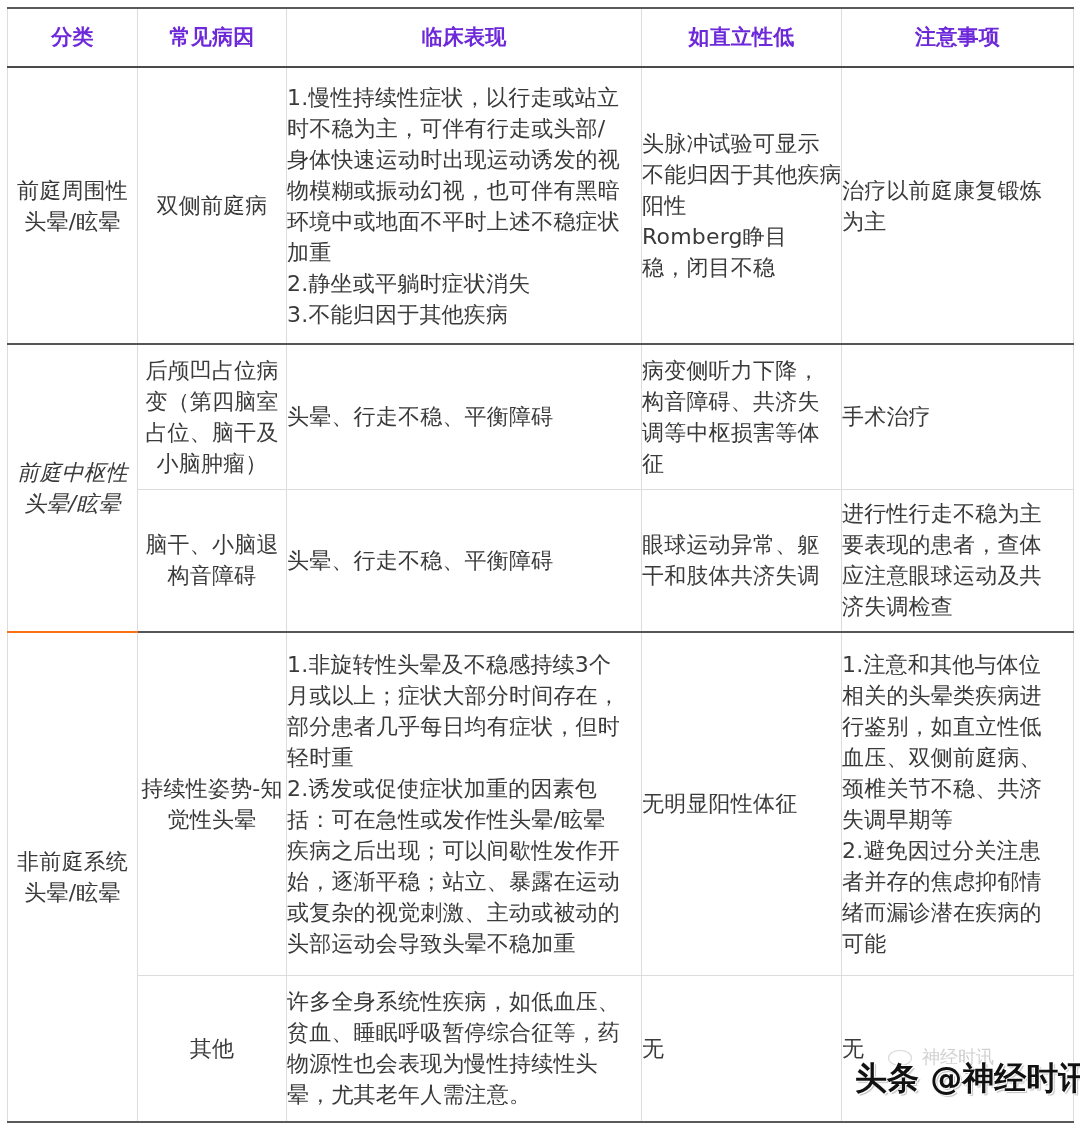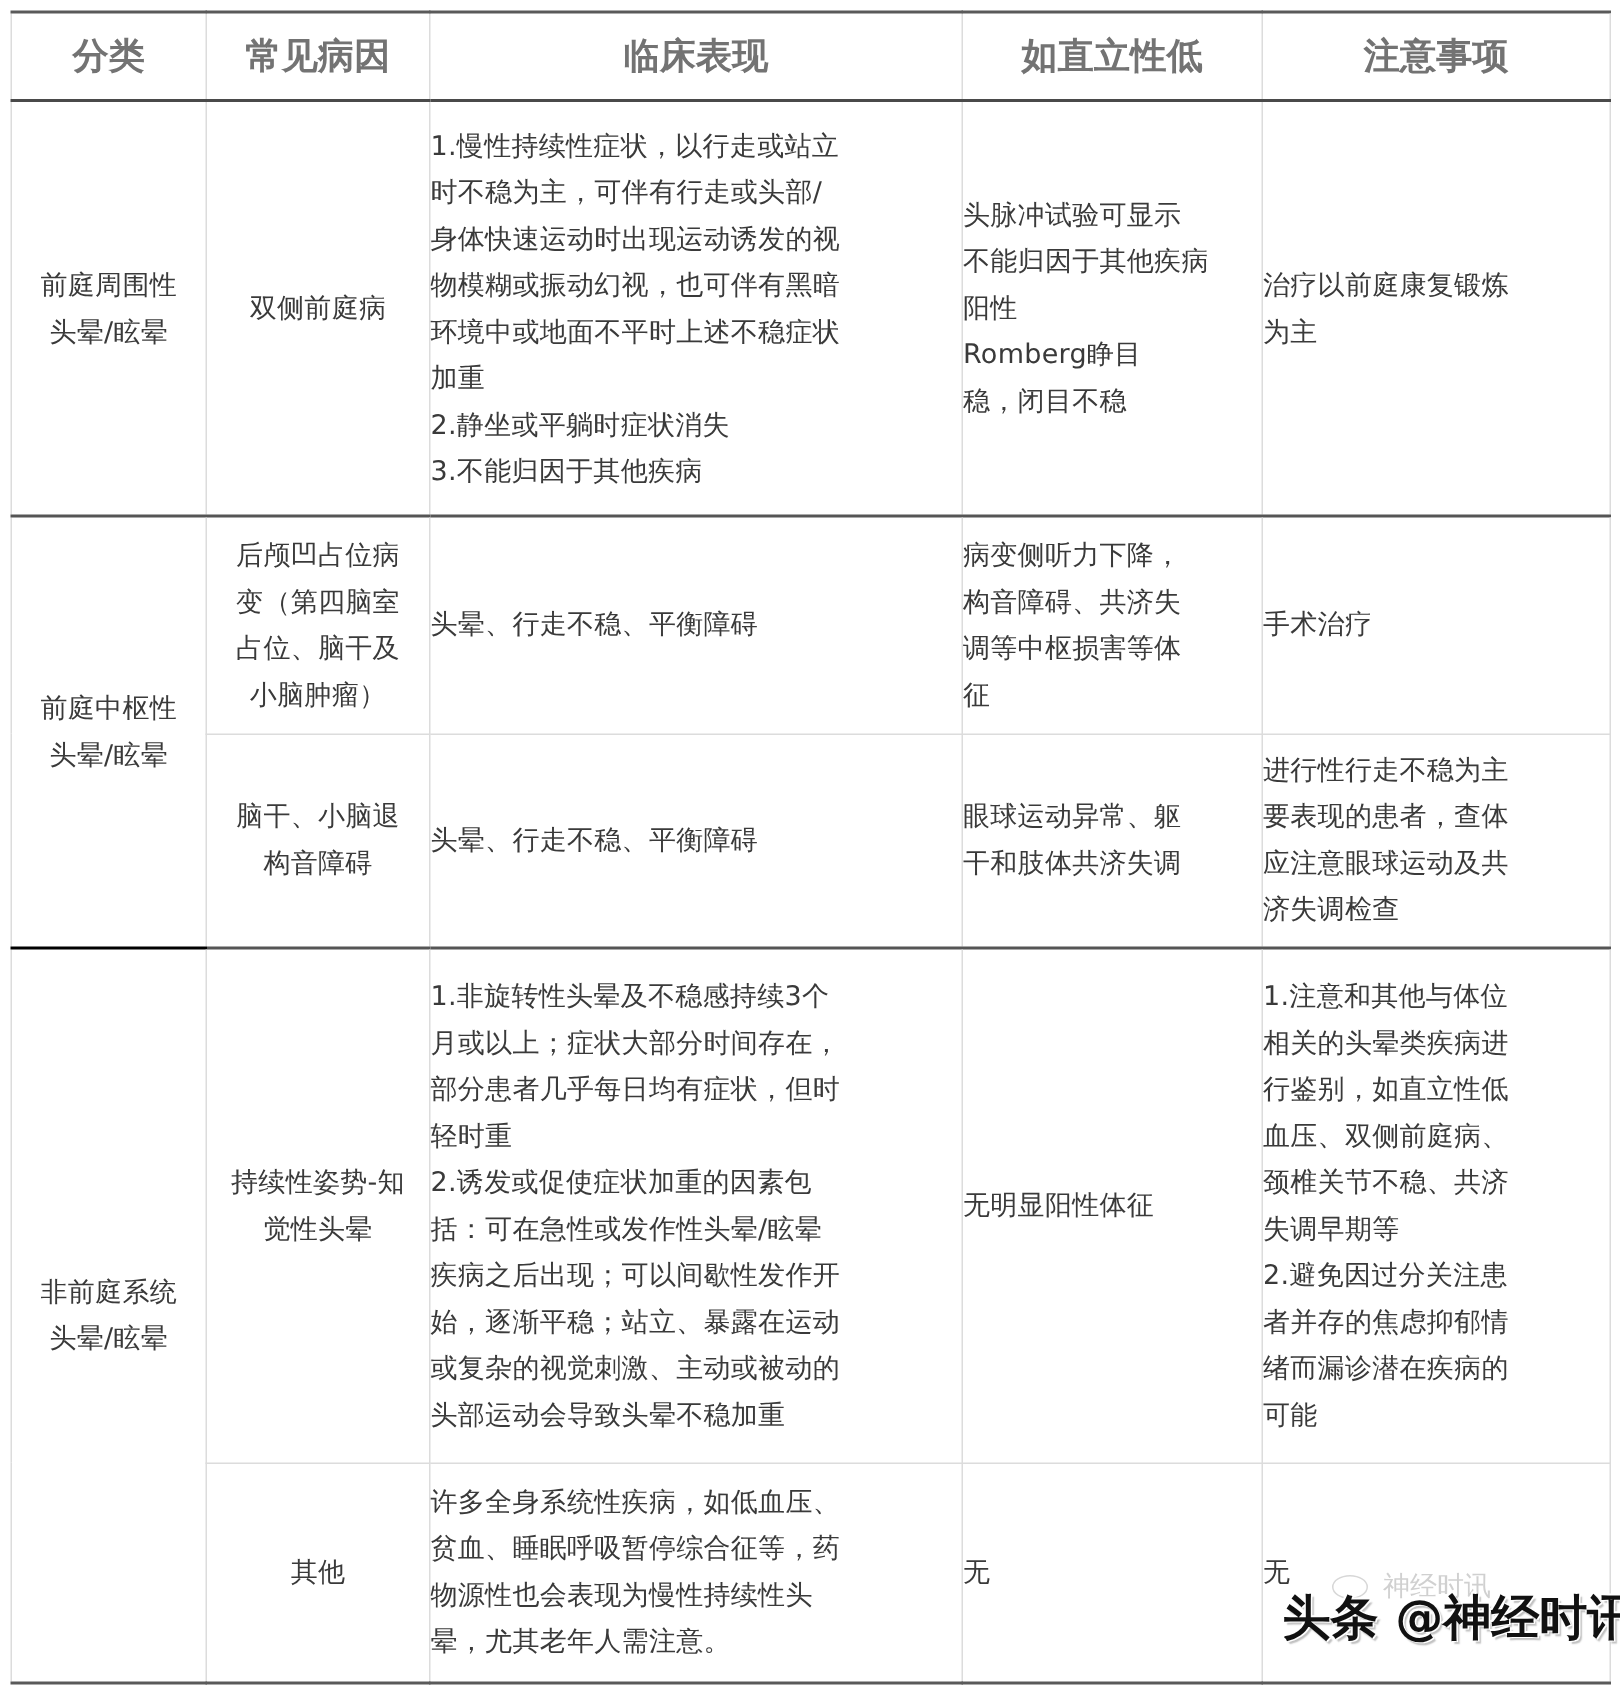--- a/index.html
+++ b/index.html
@@ -14,37 +14,37 @@
     border-collapse: collapse;
     table-layout: fixed;
     border-top: 2px solid #5a5a5a;
     border-bottom: 2px solid #5a5a5a;
   }
   table.main th, table.main td {
     border-left: 1px solid #dcdcdc;
     border-right: 1px solid #dcdcdc;
     padding: 0;
     vertical-align: middle;
-    font-size: 18px;
+    font-size: 22px;
     line-height: 31px;
     letter-spacing: 0.2px;
   }
   table.main th {
     height: 57px;
-    color: #737373;
+    color: #6d28d9;
     font-weight: bold;
-    font-size: 24px;
+    font-size: 21px;
     border-bottom: 2px solid #4a4a4a;
   }
   td.center { text-align: center; padding: 0 10px; }
   td.left { text-align: left; padding: 0 12px 0 26px; }
   td.left2 { text-align: left; padding: 0 8px 0 26px; margin-top: 40px; }
   tr.group-end td { border-bottom: 2px solid #555555; }
   tr.sub-end td.sub { border-bottom: 1px solid #dcdcdc; }
-  td.group-cell { border-bottom: 2px solid #000000; }
+  td.group-cell { border-bottom: 2px solid #f97316; font-style: italic; }
   .line { display: block; white-space: nowrap; }
   .watermark {
     position: absolute; left: 855px; top: 1057px;
     font-size: 32px; font-weight: bold; color: #111;
     text-shadow: 1px 1px 0 #ffffff, -1px -1px 0 #ffffff, 2px 2px 1px rgba(0,0,0,0.25);
     white-space: nowrap;
   }
   .watermark-faint {
     position: absolute; left: 888px; top: 1045px;
     font-size: 18px; color: rgba(120,120,120,0.35);

